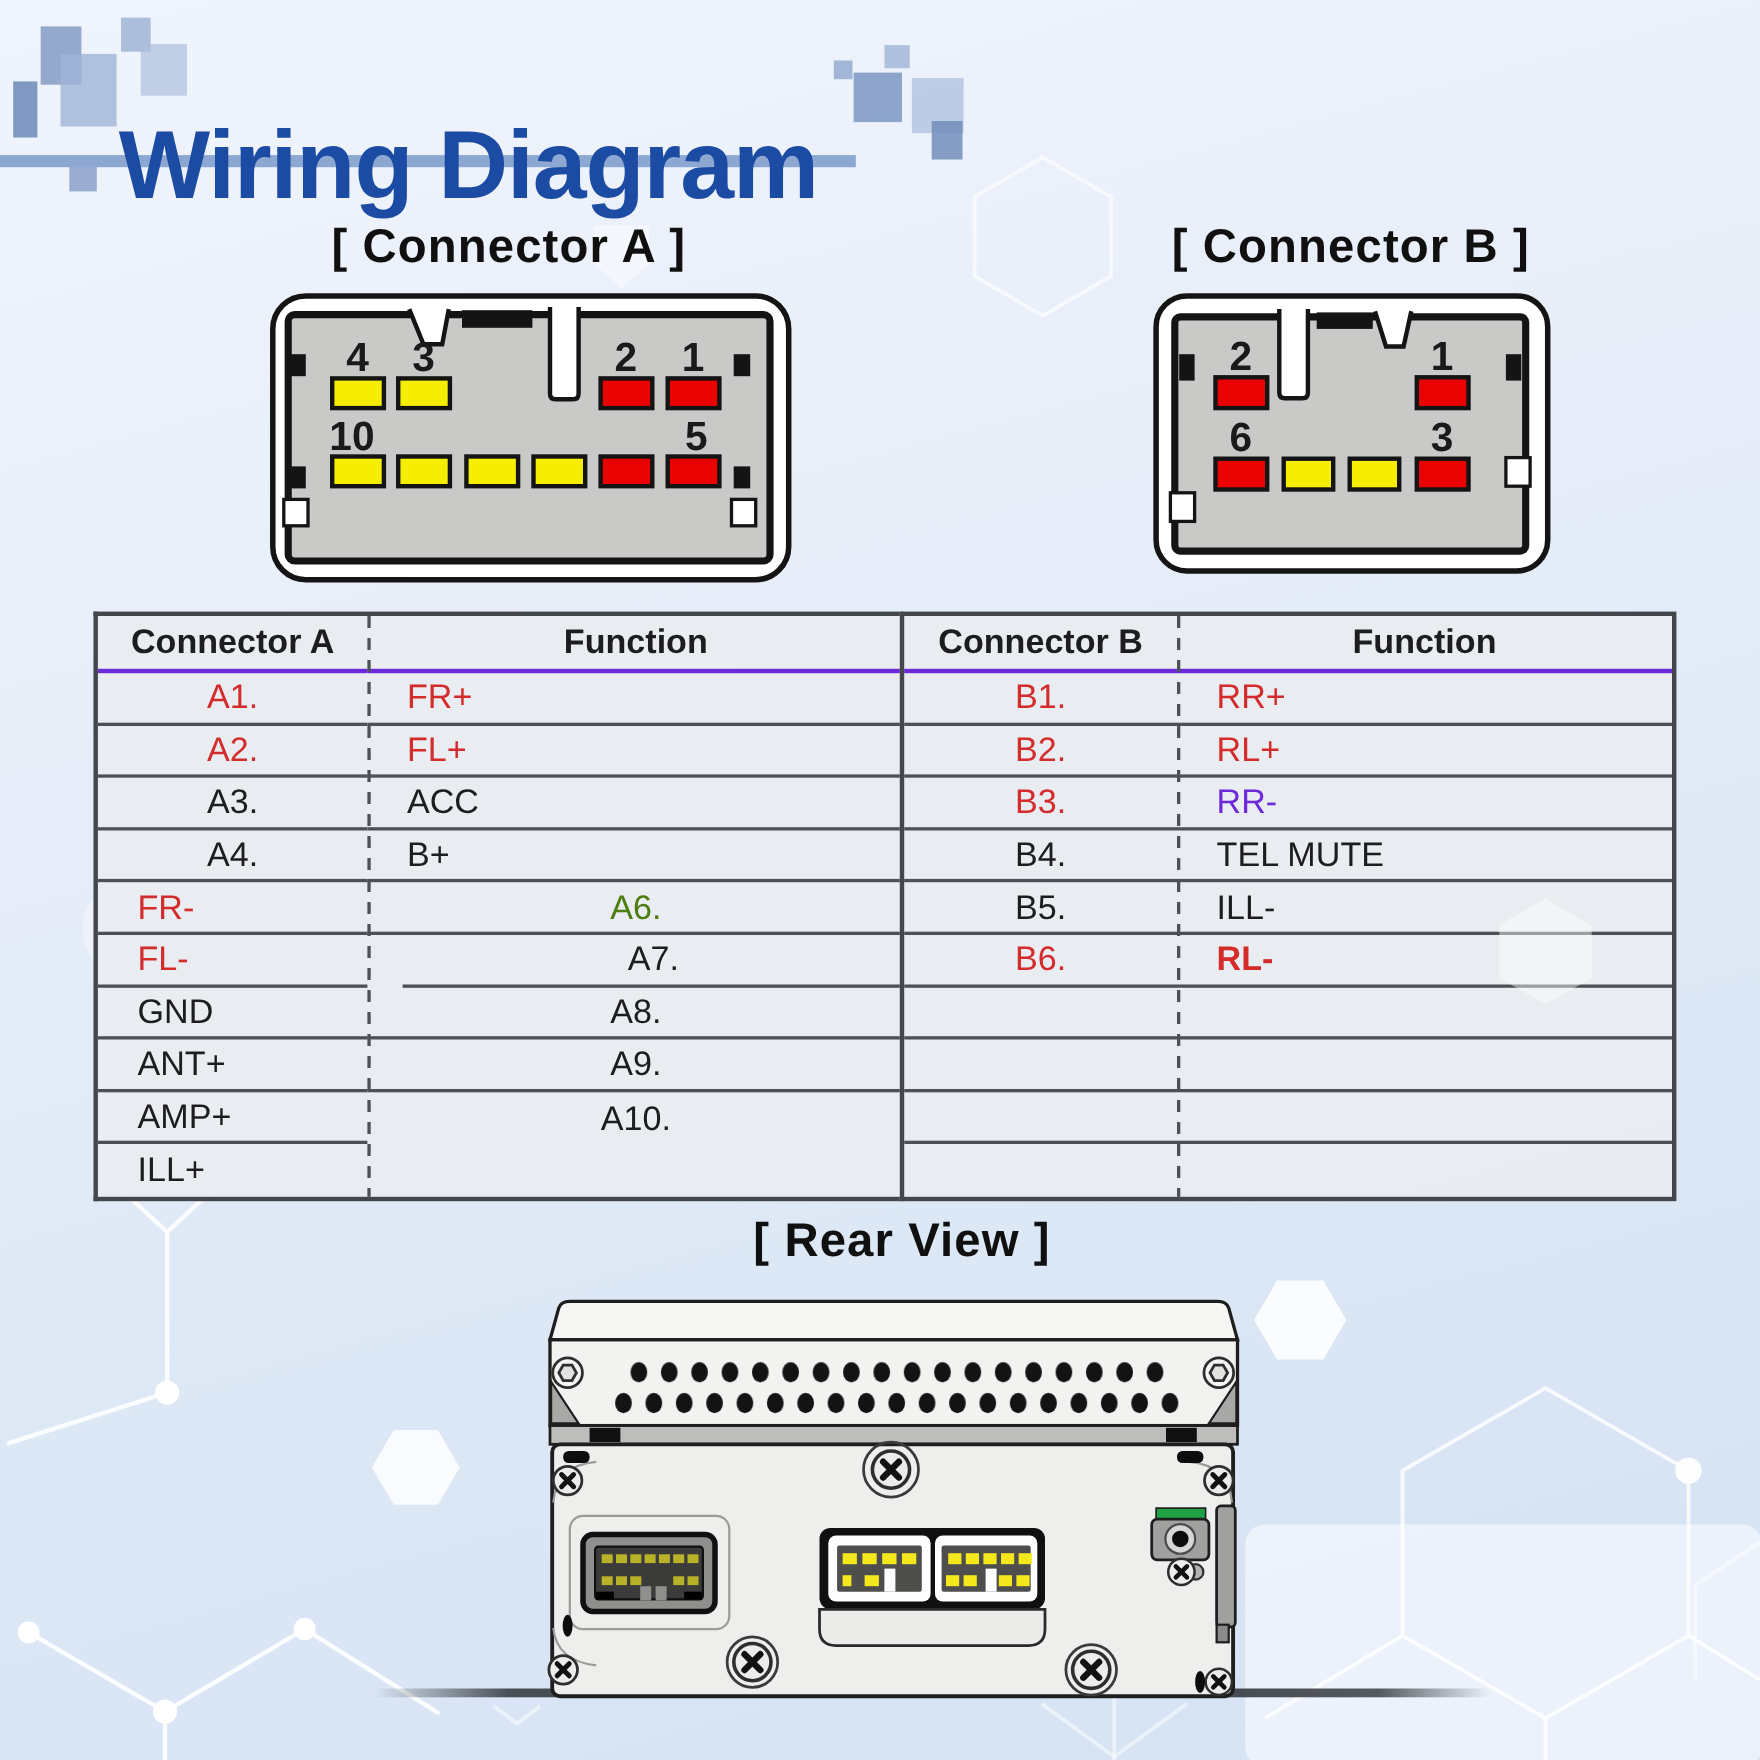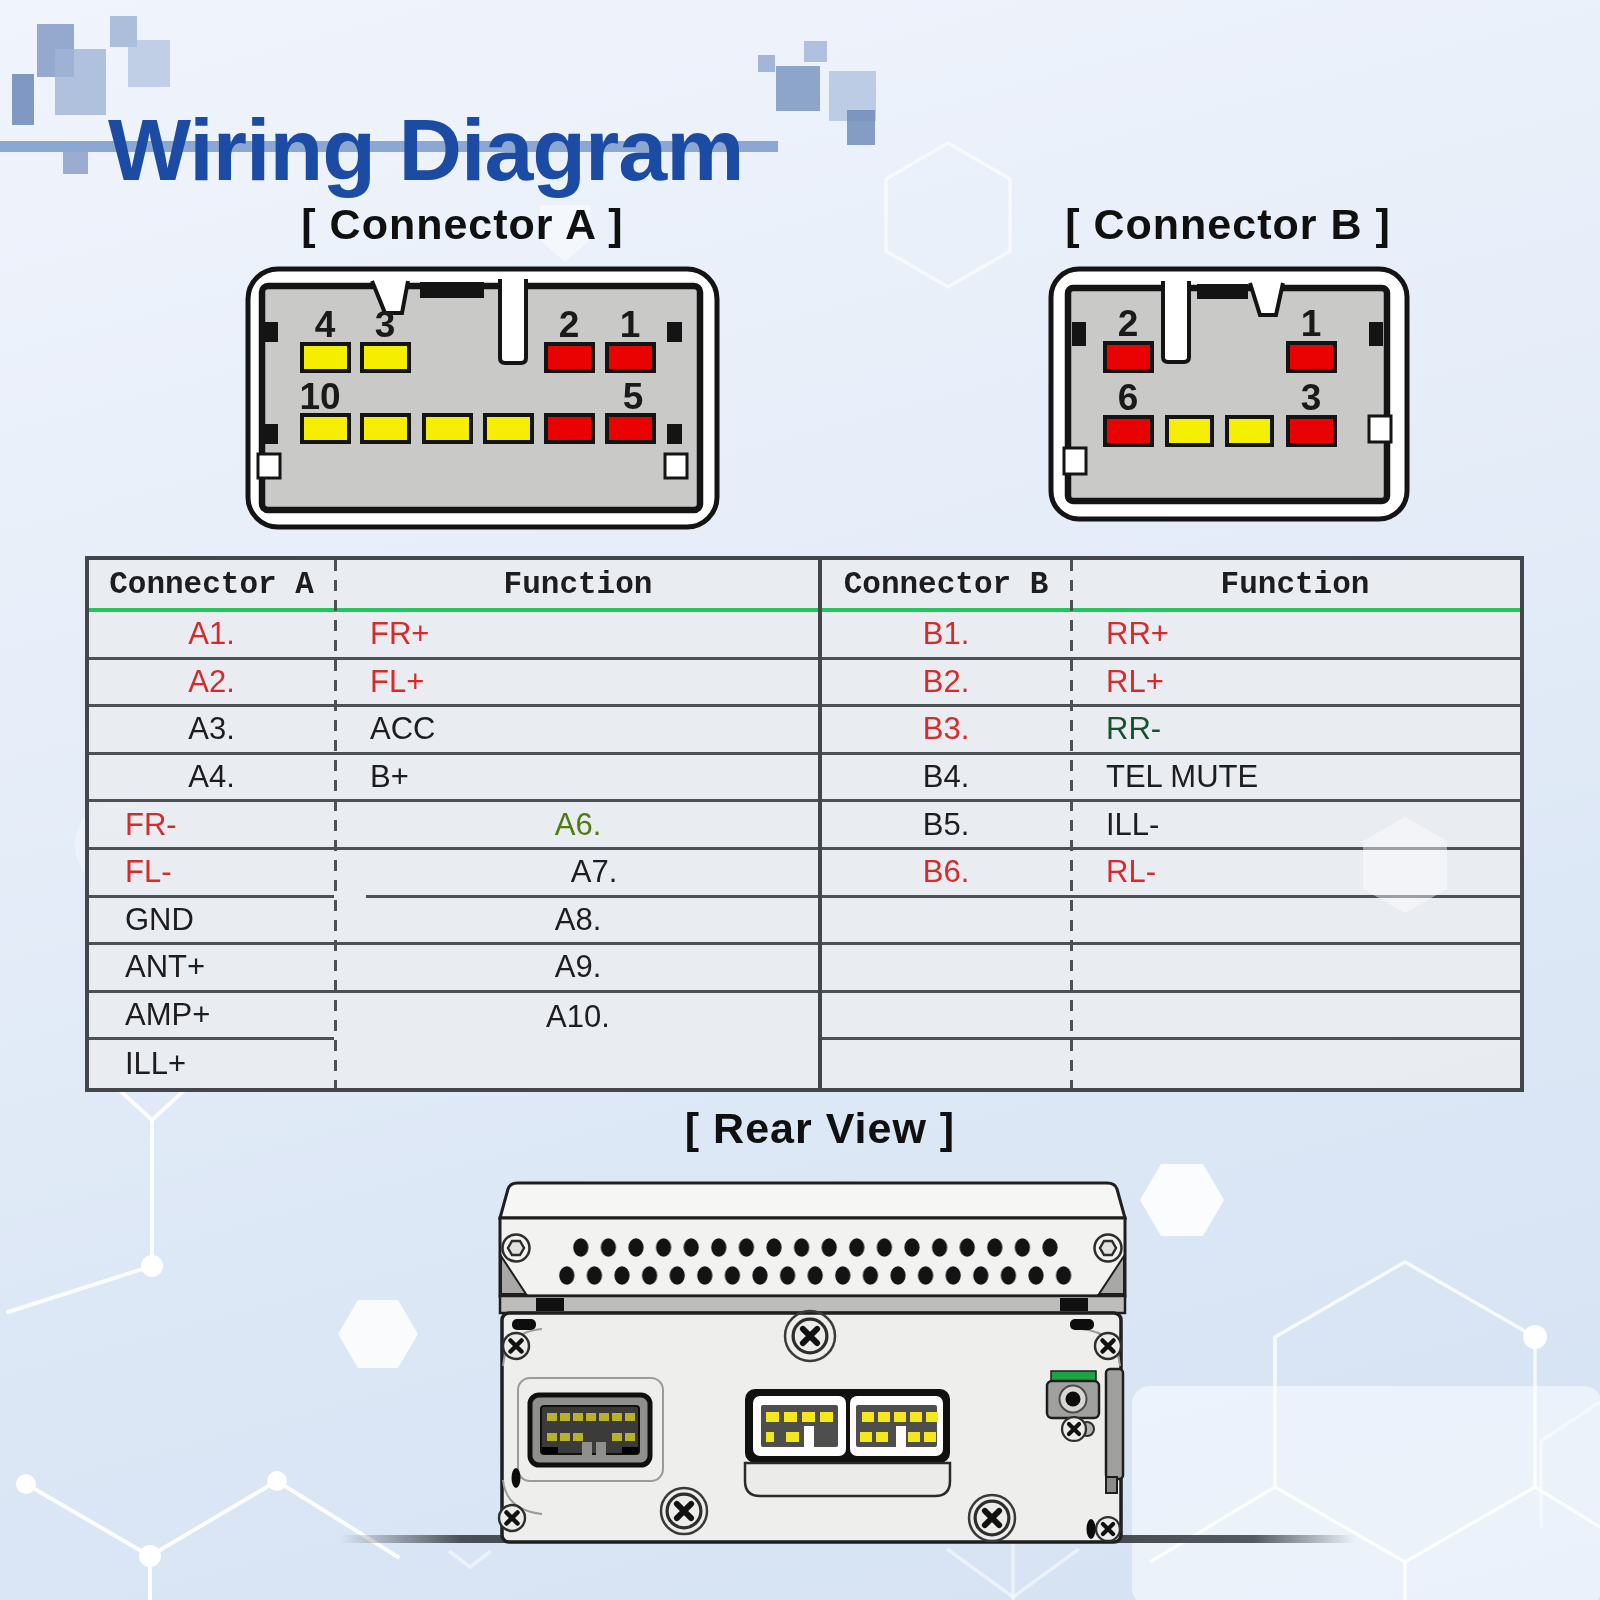--- a/index.html
+++ b/index.html
@@ -27,21 +27,21 @@
   .wtable{
     position:absolute;top:556px;display:grid;
     background:rgba(233,236,240,0.95);
     border:4px solid #43474c;
     grid-template-rows:52px repeat(10,47.6px);
     grid-auto-flow:row;
   }
   .wtable.left{left:85px;width:733px;border-right:none;grid-template-columns:245px 1fr;}
   .wtable.right{left:818px;width:698px;grid-template-columns:248px 1fr;}
   .cell{display:flex;align-items:center;font-size:31px;color:#1d1d1f;overflow:hidden;}
-  .hc{font-weight:700;justify-content:center;border-bottom:4px solid #22c55e;font-family:Liberation Mono, monospace;}
+  .hc{font-weight:700;justify-content:center;border-bottom:4px solid #6d28d9;}
   .pc{justify-content:center;border-bottom:3px solid #4c5156;}
   .fc{justify-content:flex-start;padding-left:36px;border-bottom:3px solid #4c5156;}
   .wtable .cell:nth-last-child(-n+2){border-bottom:none;}
   .dashv{
     position:absolute;top:560px;height:528px;width:3px;
     background:repeating-linear-gradient(180deg,#4c5156 0 11px,transparent 11px 20px);
     z-index:5;
   }
   .z1{z-index:1;}.z2{z-index:2;}.z3{z-index:3;}.z6{z-index:6;}
 </style>
@@ -204,27 +204,27 @@
   </div>
 
   <div class="wtable right z2">
     <div class="cell hc">Connector B</div>
     <div class="cell hc">Function</div>
     <div class="cell pc" style="color: rgb(212, 43, 43);">B1.</div>
     <div class="cell fc" style="color: rgb(212, 43, 43);">RR+</div>
     <div class="cell pc" style="color: rgb(212, 43, 43);">B2.</div>
     <div class="cell fc" style="color: rgb(212, 43, 43);">RL+</div>
     <div class="cell pc" style="color: rgb(212, 43, 43);">B3.</div>
-    <div class="cell fc" style="color: #14532d;">RR-</div>
+    <div class="cell fc" style="color: #6d28d9;">RR-</div>
     <div class="cell pc" style="color: rgb(29, 29, 31);">B4.</div>
     <div class="cell fc" style="color: rgb(29, 29, 31);">TEL MUTE</div>
     <div class="cell pc" style="color: rgb(29, 29, 31);">B5.</div>
     <div class="cell fc" style="color: rgb(29, 29, 31);">ILL-</div>
     <div class="cell pc" style="color: rgb(212, 43, 43);">B6.</div>
-    <div class="cell fc" style="color: rgb(212, 43, 43);">RL-</div>
+    <div class="cell fc" style="color: rgb(212, 43, 43); font-weight: bold;">RL-</div>
     <div class="cell pc"></div>
     <div class="cell fc"></div>
     <div class="cell pc"></div>
     <div class="cell fc"></div>
     <div class="cell pc"></div>
     <div class="cell fc"></div>
     <div class="cell pc"></div>
     <div class="cell fc"></div>
   </div>
   <div class="dashv" style="left:334px;"></div>

